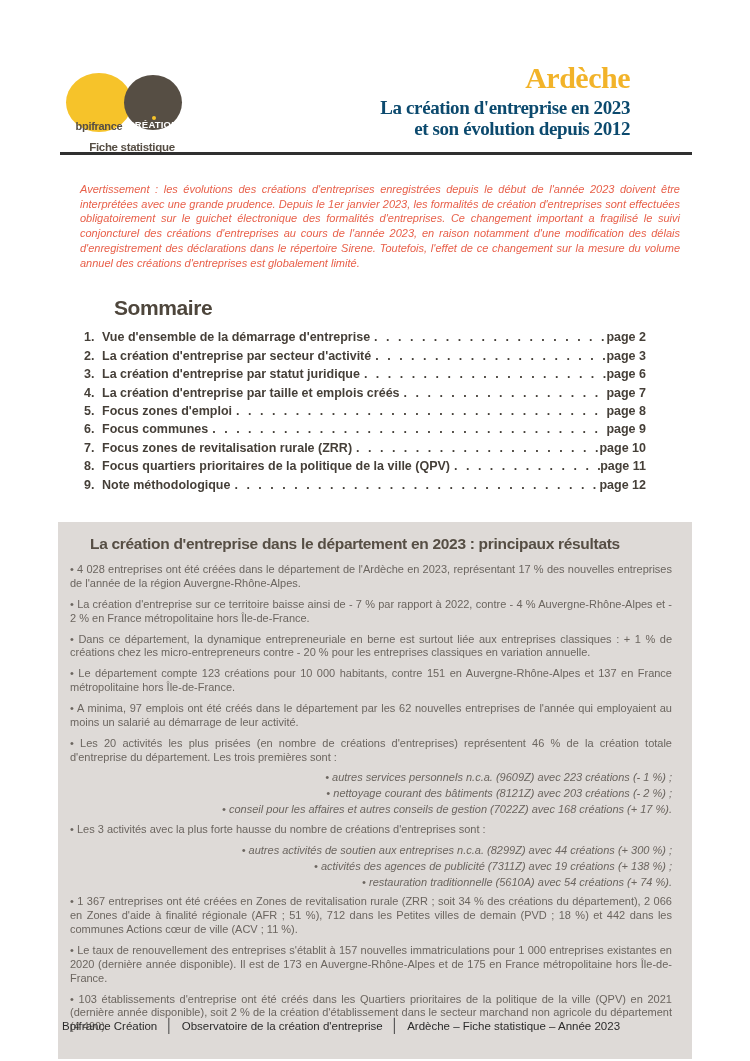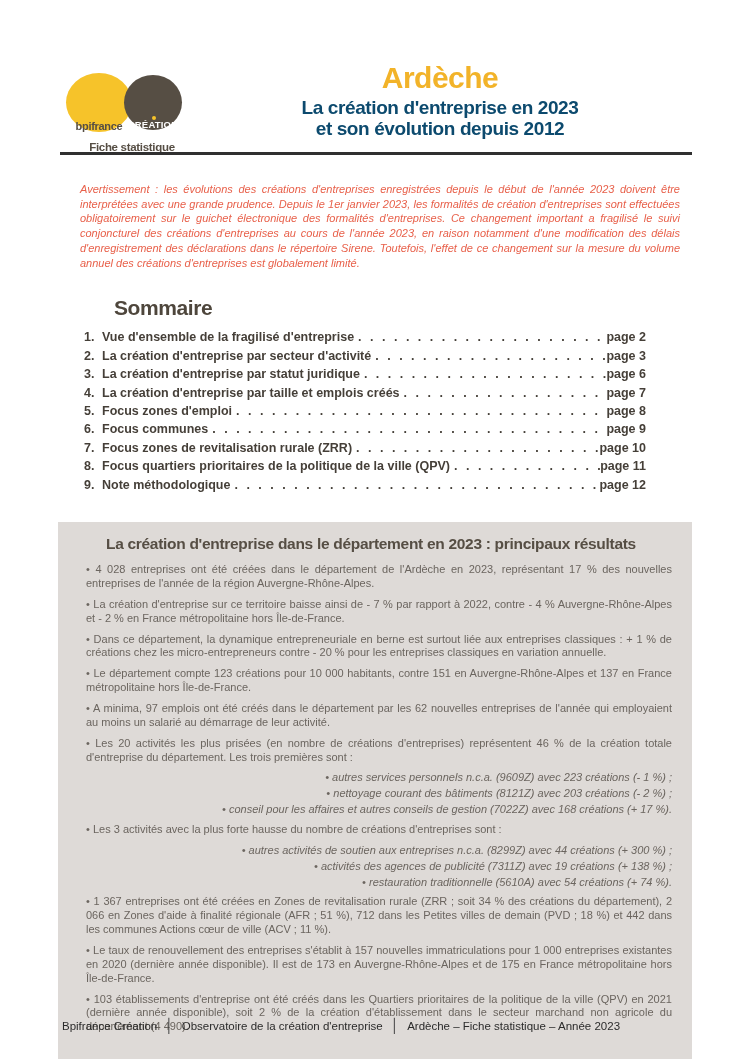--- a/index.html
+++ b/index.html
@@ -26,21 +26,21 @@
     background:#f6c32a;display:flex;align-items:flex-end;justify-content:center;
   }
   .bpifrance-text{color:var(--brand_brown);font-weight:bold;font-size:11px;letter-spacing:-0.3px;}
   .circle-brown{
     position:absolute;left:58px;top:5px;width:58px;height:55px;border-radius:50%;
     background:var(--brand_brown);display:flex;align-items:flex-end;justify-content:center;
   }
   .creation-text{color:#ffffff;font-weight:bold;font-size:9.5px;letter-spacing:0.2px;}
   .creation-dot{position:absolute;left:28px;bottom:10px;width:4px;height:4px;border-radius:50%;background:#f6c32a;}
   .logo-caption{margin-top:7px;font-size:11.5px;font-weight:bold;color:var(--brand_brown);letter-spacing:-0.3px;}
-  .title-block{position:absolute;left:250px;top:62px;width:380px;text-align:center;}
+  .title-block{position:absolute;left:250px;top:62px;width:380px;text-align:right;font-family:Liberation Serif, serif;}
   .page-title{
     margin:0;font-size:30px;line-height:32px;font-weight:bold;
     color:var(--accent_yellow);letter-spacing:-0.5px;
   }
   .page-subtitle{
     margin:3px 0 0 0;font-size:19px;line-height:21px;font-weight:bold;
     color:#0c4a6e;letter-spacing:-0.4px;
   }
   .header-divider{
     position:absolute;left:60px;right:58px;top:152px;height:3px;
@@ -65,21 +65,21 @@
   .toc-label{white-space:nowrap;flex:none;}
   .dots{flex:1;overflow:hidden;white-space:nowrap;padding:0 4px;}
   .dots::after{
     letter-spacing:2.5px;font-weight:bold;
     content:". . . . . . . . . . . . . . . . . . . . . . . . . . . . . . . . . . . . . . . . . . . . . . . . . . . . . . . . . . . . . . . . . . . . . . . . . . . . . . . .";
   }
   .toc-page{white-space:nowrap;flex:none;}
   
   .results-box{
     margin:28px 58px 0 58px;background:var(--box_background);
-    padding:13px 20px 18px 28px;
+    padding:13px 20px 18px 12px;
   }
   .results-title{
     margin:0 0 10px 20px;font-size:15.5px;font-weight:bold;
     color:var(--brand_brown);letter-spacing:-0.3px;
   }
   .bullet{
     font-size:11px;line-height:1.26;color:var(--body_text);
     text-align:justify;margin:0 0 7px 0;
   }
   .bullet::before{content:"• ";}
@@ -117,21 +117,21 @@
   </div>
   <div class="header-divider"></div>
 </div>
 
 <p class="warning">Avertissement : les évolutions des créations d'entreprises enregistrées depuis le début de l'année 2023 doivent être interprétées avec une grande prudence. Depuis le 1er janvier 2023, les formalités de création d'entreprises sont effectuées obligatoirement sur le guichet électronique des formalités d'entreprises. Ce changement important a fragilisé le suivi conjoncturel des créations d'entreprises au cours de l'année 2023, en raison notamment d'une modification des délais d'enregistrement des déclarations dans le répertoire Sirene. Toutefois, l'effet de ce changement sur la mesure du volume annuel des créations d'entreprises est globalement limité.</p>
 
 <h2 class="toc-title">Sommaire</h2>
 <div class="toc">
     <div class="toc-row">
       <span class="toc-num">1.</span>
-      <span class="toc-label">Vue d'ensemble de la fragilisé d'entreprise</span>
+      <span class="toc-label">Vue d'ensemble de la démarrage d'entreprise</span>
       <span class="dots"></span>
       <span class="toc-page">page 2</span>
     </div>
     <div class="toc-row">
       <span class="toc-num">2.</span>
       <span class="toc-label">La création d'entreprise par secteur d'activité</span>
       <span class="dots"></span>
       <span class="toc-page">page 3</span>
     </div>
     <div class="toc-row">

